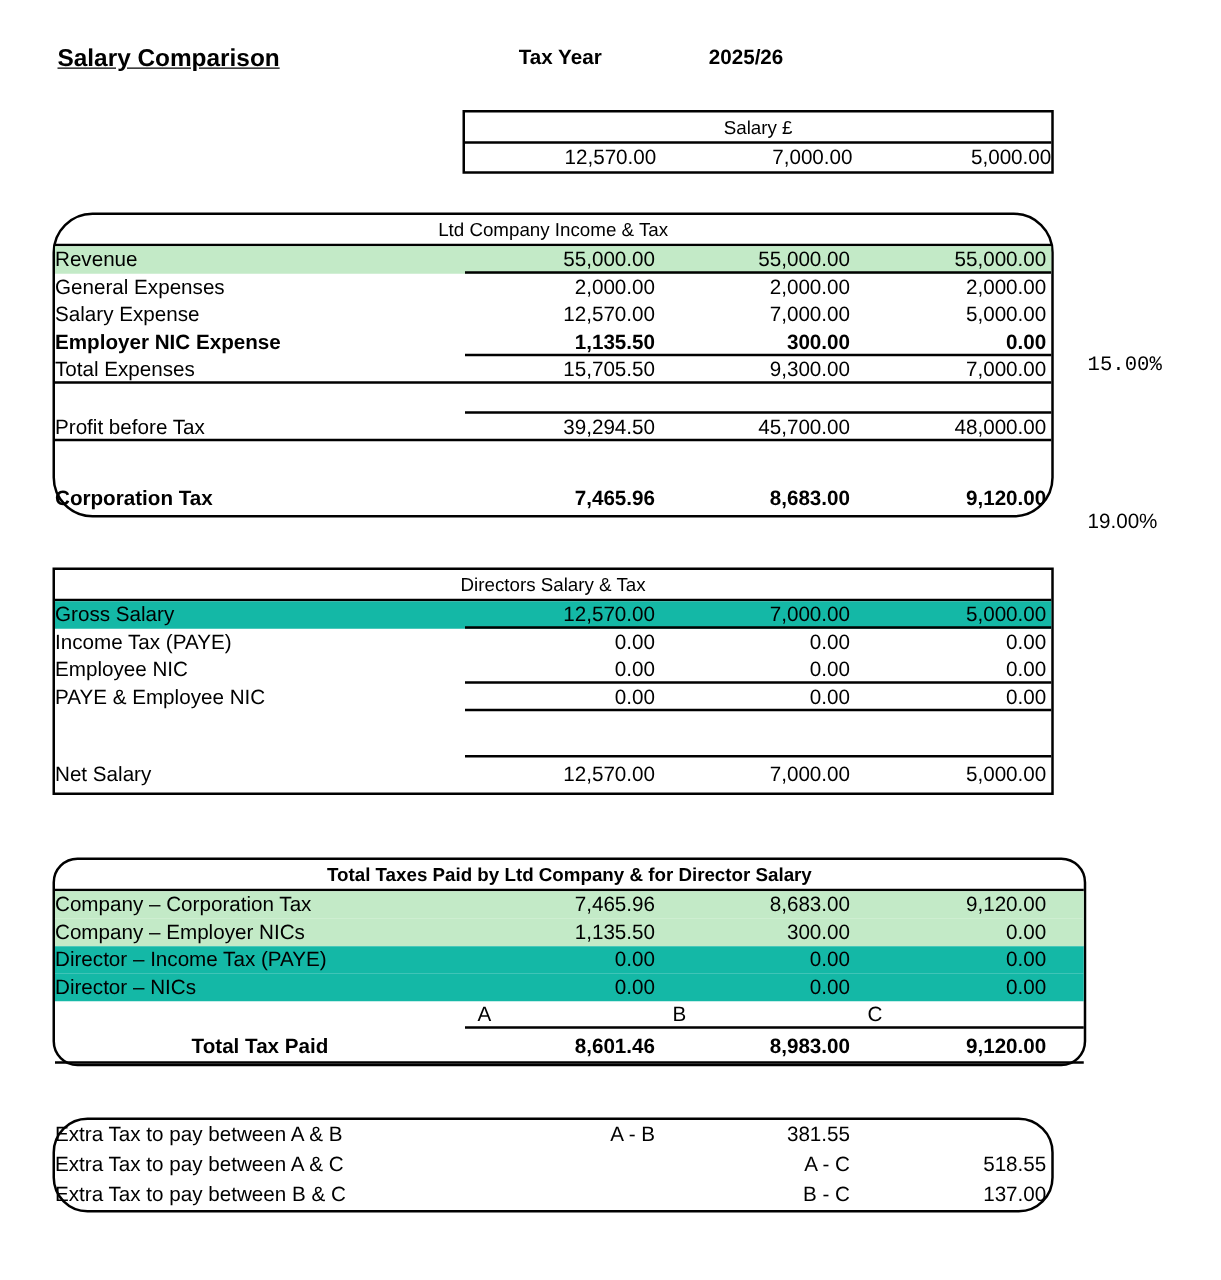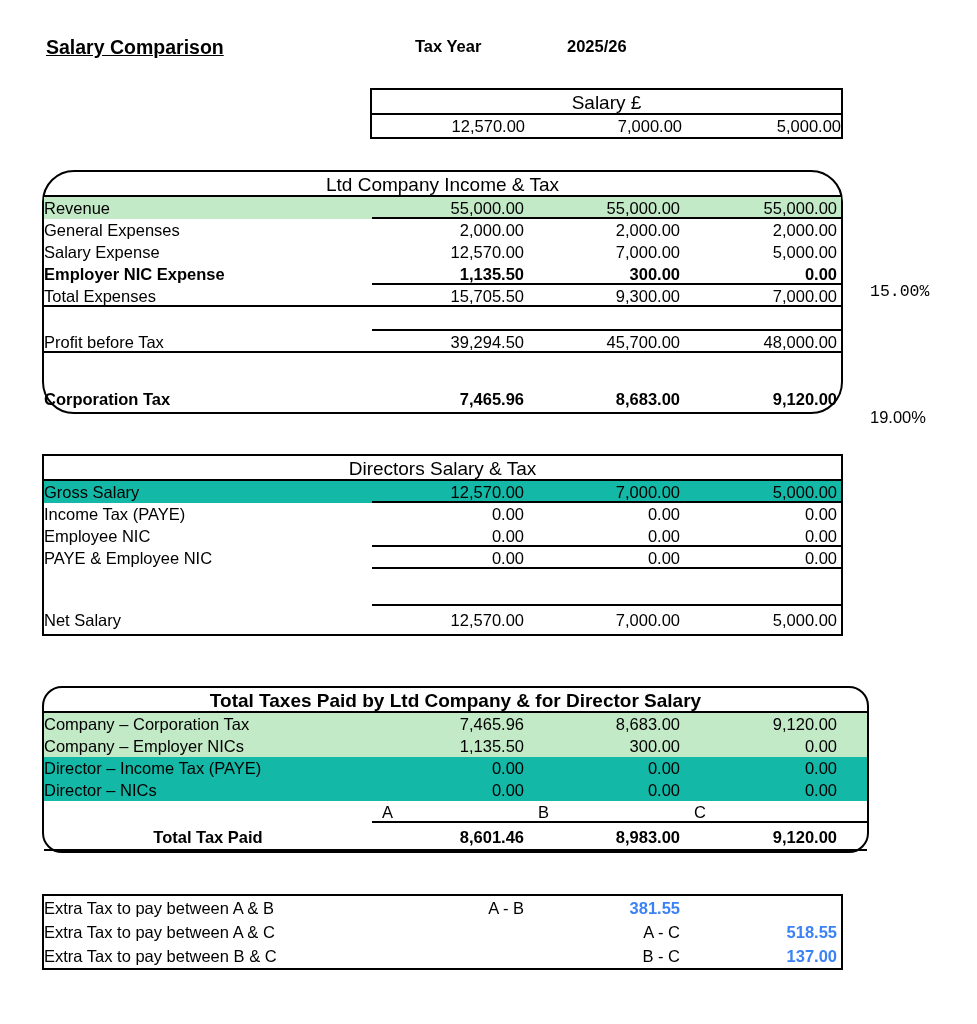--- a/index.html
+++ b/index.html
@@ -98,21 +98,21 @@
   
   .row-title {
     height: 25px;
     justify-content: center;
     align-items: center;
     font-size: 16.5px;
   }
   .row-title .ttl {
     width: 100%;
     text-align: center;
-    font-size: 19px;
+    font-size: 15px;
     line-height: 21px;
     white-space: nowrap;
   }
   .row-title.bold .ttl { font-weight: bold; }
 
   
   .ul-nums::after {
     content: "";
     position: absolute;
     left: 328px;
@@ -128,21 +128,21 @@
     left: 0; right: 0; bottom: 0;
     height: 2px;
     background: #000000;
   }
 
   .bold-row .c-label,
   .bold-row .c-num { font-weight: bold; }
 
   .green { background: #c3eac7; }
   .blue  { background: #14b8a6; }
-  .red   { color: #3b82f6; font-weight: bold; }
+  .red   { color: #000000; }
 
   
   .pct {
     position: absolute;
     font-size: 16.5px;
     line-height: 20px;
     white-space: nowrap;
   }
 
   
@@ -153,21 +153,21 @@
   
   #tbl-ltd { left: 42px; top: 170px; width: 801px; border-radius: 32px; }
 
   
   #tbl-dir { left: 42px; top: 454px; width: 801px; }
 
   
   #tbl-totals { left: 42px; top: 686px; width: 827px; border-radius: 20px; }
 
   
-  #tbl-extra { left: 42px; top: 894px; width: 801px; }
+  #tbl-extra { left: 42px; top: 894px; width: 801px; border-radius: 28px; }
   #tbl-extra .row { height: 24px; }
 </style>
 </head>
 <body>
 
 <div class="page">
 
   <div class="hdr">
     <div class="hdr-title">Salary Comparison</div>
     <div class="hdr-taxyear-label">Tax Year</div>

